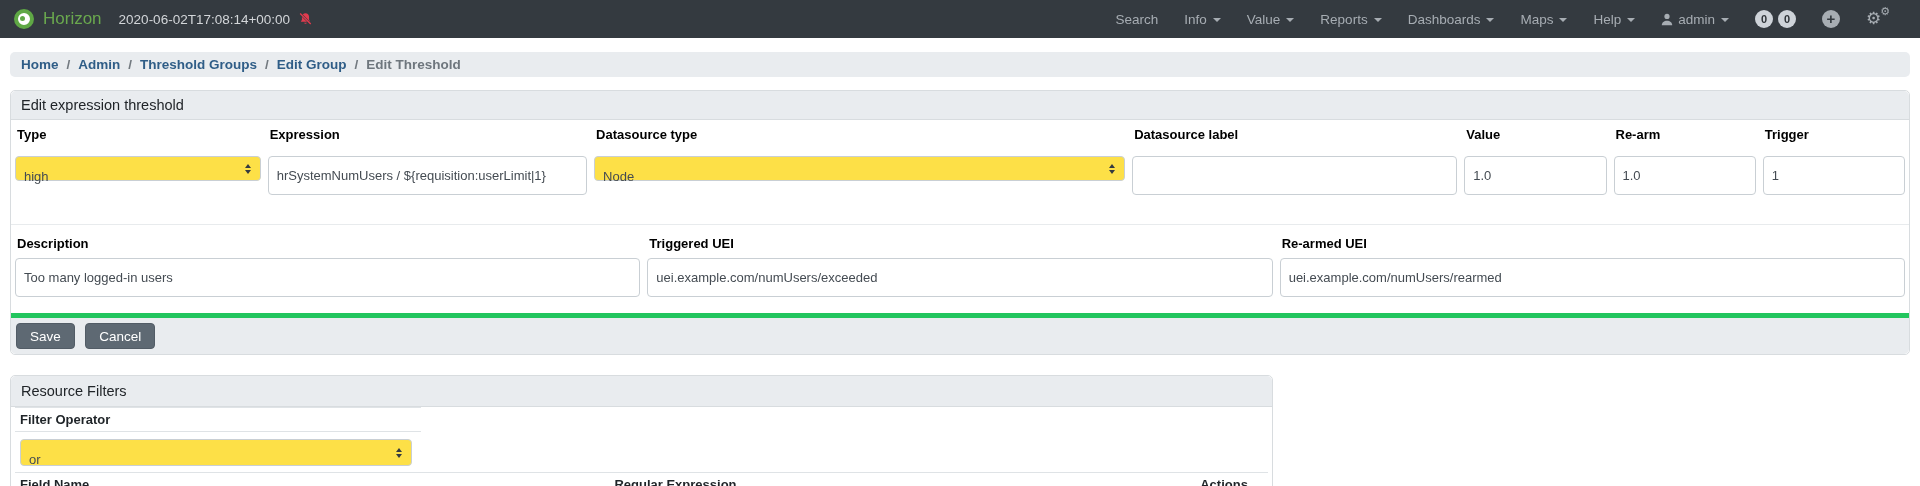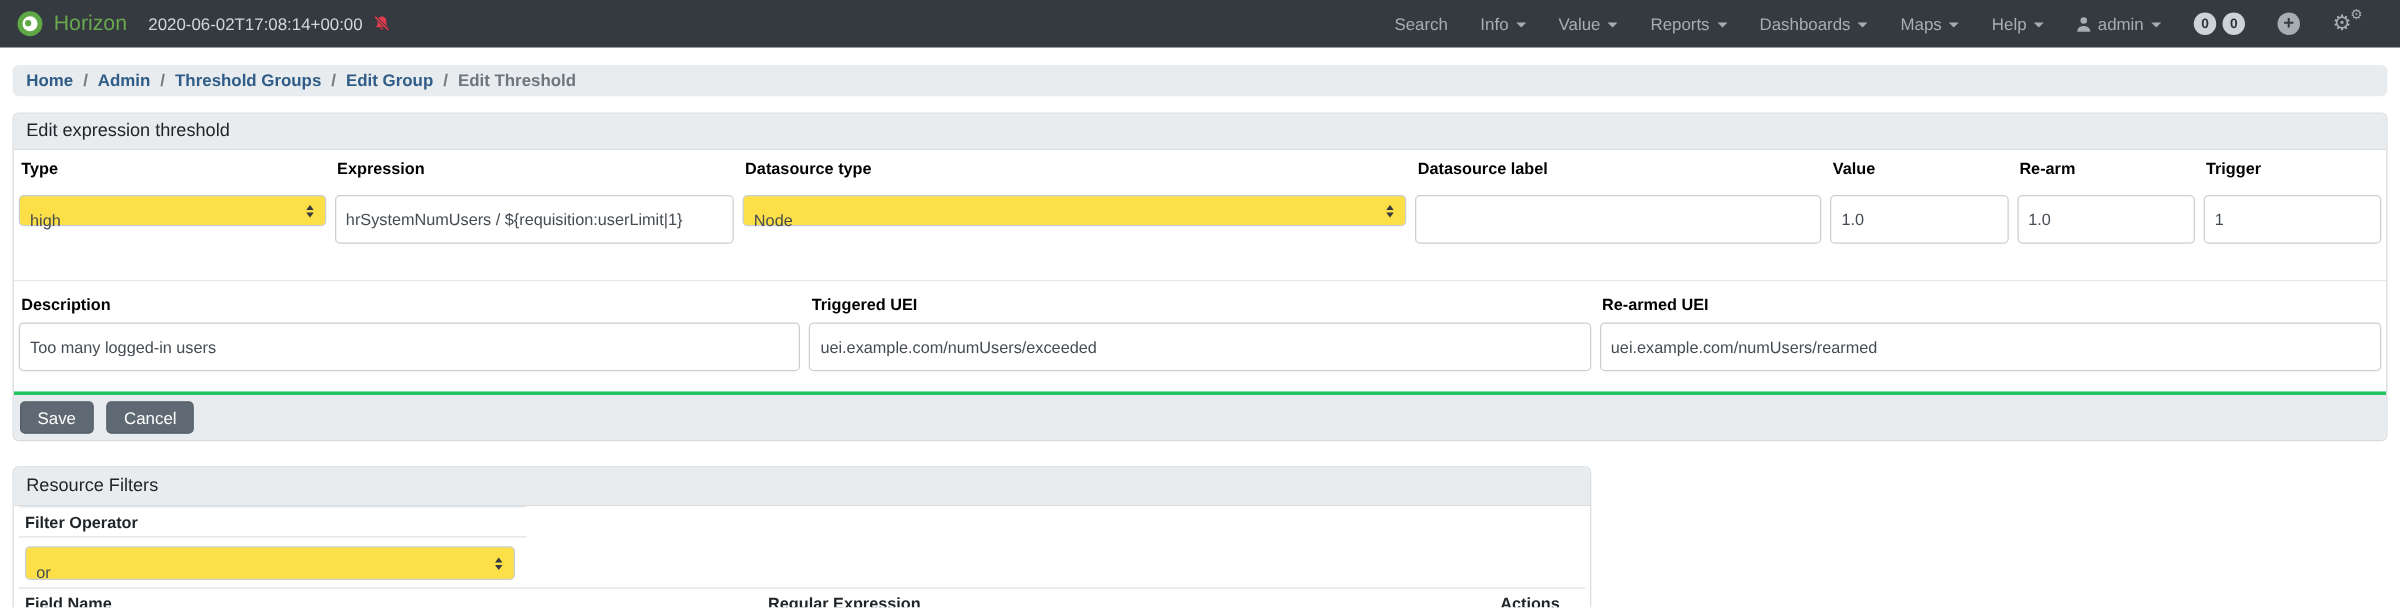--- a/index.html
+++ b/index.html
@@ -42,21 +42,21 @@
   .row2 .fld label { margin-bottom:7px; }
   .c1 { flex:0 0 13%; } .c2 { flex:0 0 16.9%; } .c3 { flex:0 0 28.1%; } .c4 { flex:0 0 17.2%; }
   .c5,.c6,.c7 { flex:1; }
   .row2 .fld { flex:1; }
   .txt { width:100%; height:39px; border:1px solid #c9cfd4; border-radius:4px; padding:0 8px; font-size:13px; color:#444b52; font-family:"Liberation Sans", sans-serif; background:#fff; }
   .select { width:100%; height:25px; border:1px solid #c9cfd4; border-radius:4px; padding:12px 26px 0 8px; font-size:13px; color:#444b52; background:#fde047; display:flex; align-items:flex-start; position:relative; cursor:default; }
   .updown { position:absolute; right:9px; top:50%; transform:translateY(-50%); display:flex; flex-direction:column; gap:2px; }
   .updown::before { content:""; border-left:3.5px solid transparent; border-right:3.5px solid transparent; border-bottom:4px solid #343a40; }
   .updown::after { content:""; border-left:3.5px solid transparent; border-right:3.5px solid transparent; border-top:4px solid #343a40; }
   .row-divider { border-top:1px solid #e8ebed; margin:17px -4px 12px; }
-  .card-footer { background:#e9ecef; border-top:3px solid #22c55e; border-radius:0 0 5px 5px; padding:5px 5px; }
+  .card-footer { background:#e9ecef; border-top:5px solid #22c55e; border-radius:0 0 5px 5px; padding:5px 5px; }
   .btn { background:#5e6973; border:1px solid #525c66; color:#fff; font-size:13.5px; font-family:"Liberation Sans", sans-serif; border-radius:4px; padding:4px 13px; height:26px; margin-right:6px; cursor:pointer; }
 
   
   .card-filters { margin-top:20px; width:1263px; }
   .card-filters .card-header { padding:7px 10px; }
   .card-body2 { padding:0 4px 10px; }
   .fo-table { width:406px; }
   .fo-head { border-top:1px solid #dfe3e6; border-bottom:1px solid #dfe3e6; padding:4px 5px; font-size:13px; font-weight:bold; color:#1f2428; }
   .fo-row { padding:7px 5px 6px; }
   .fo-select { width:392px; height:27px; }

